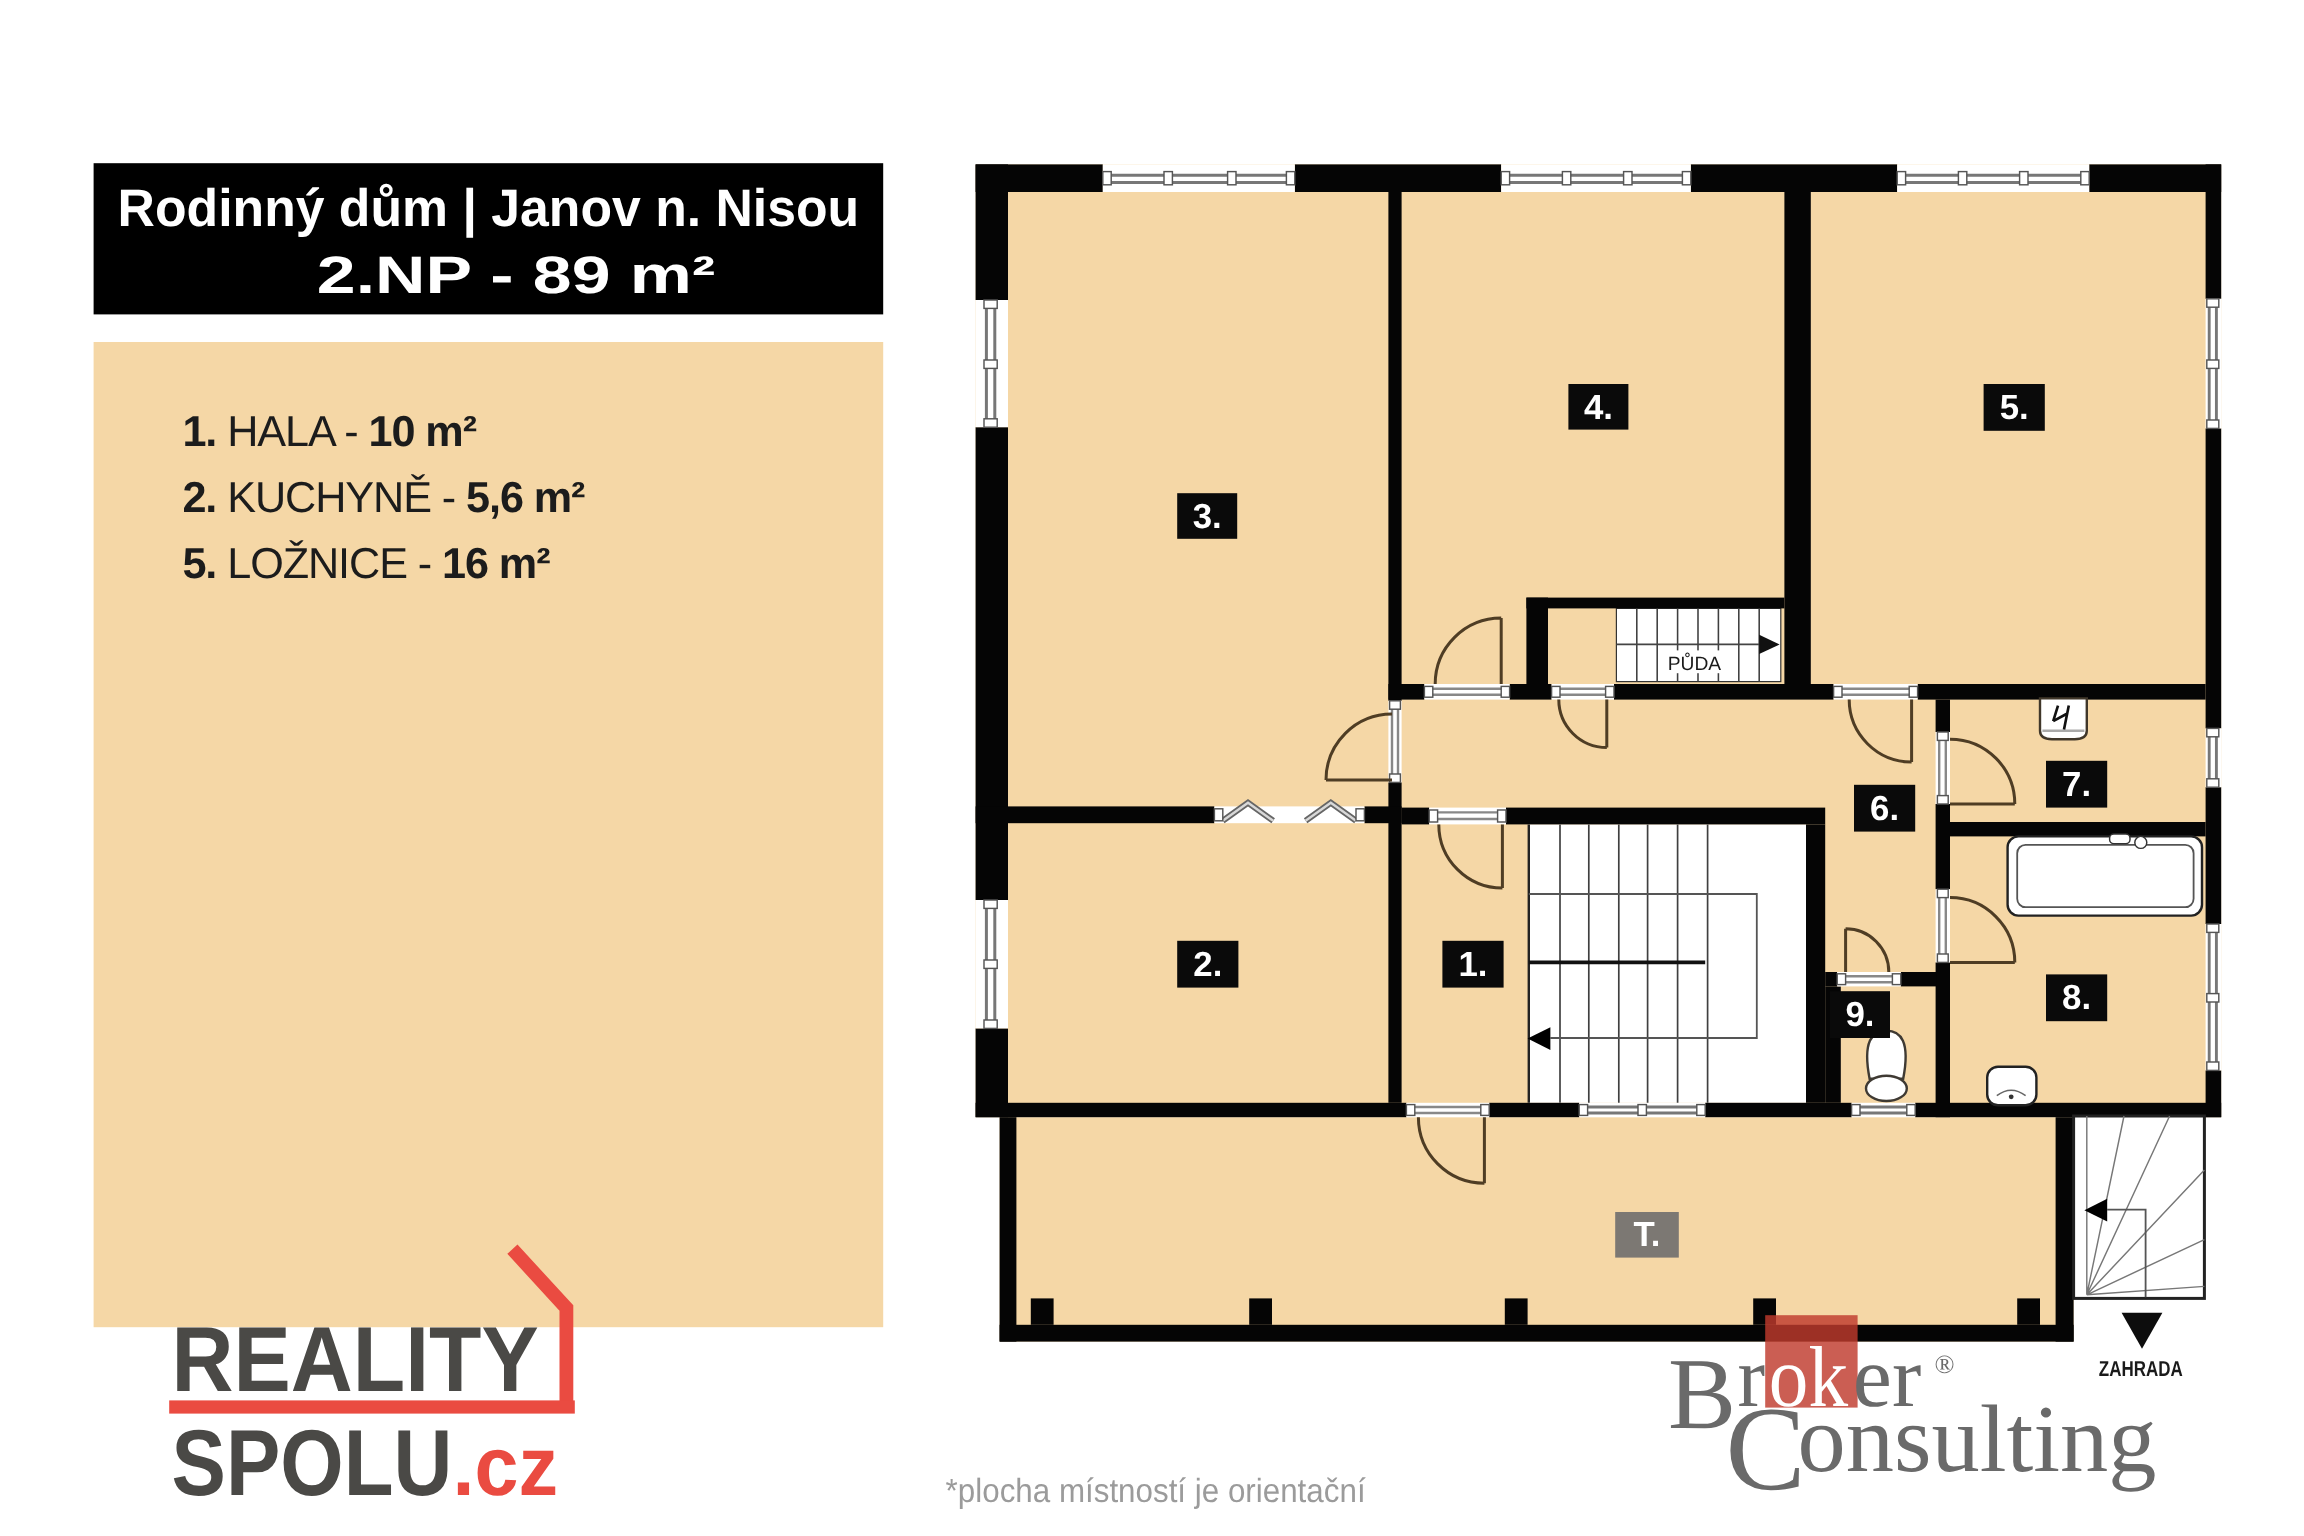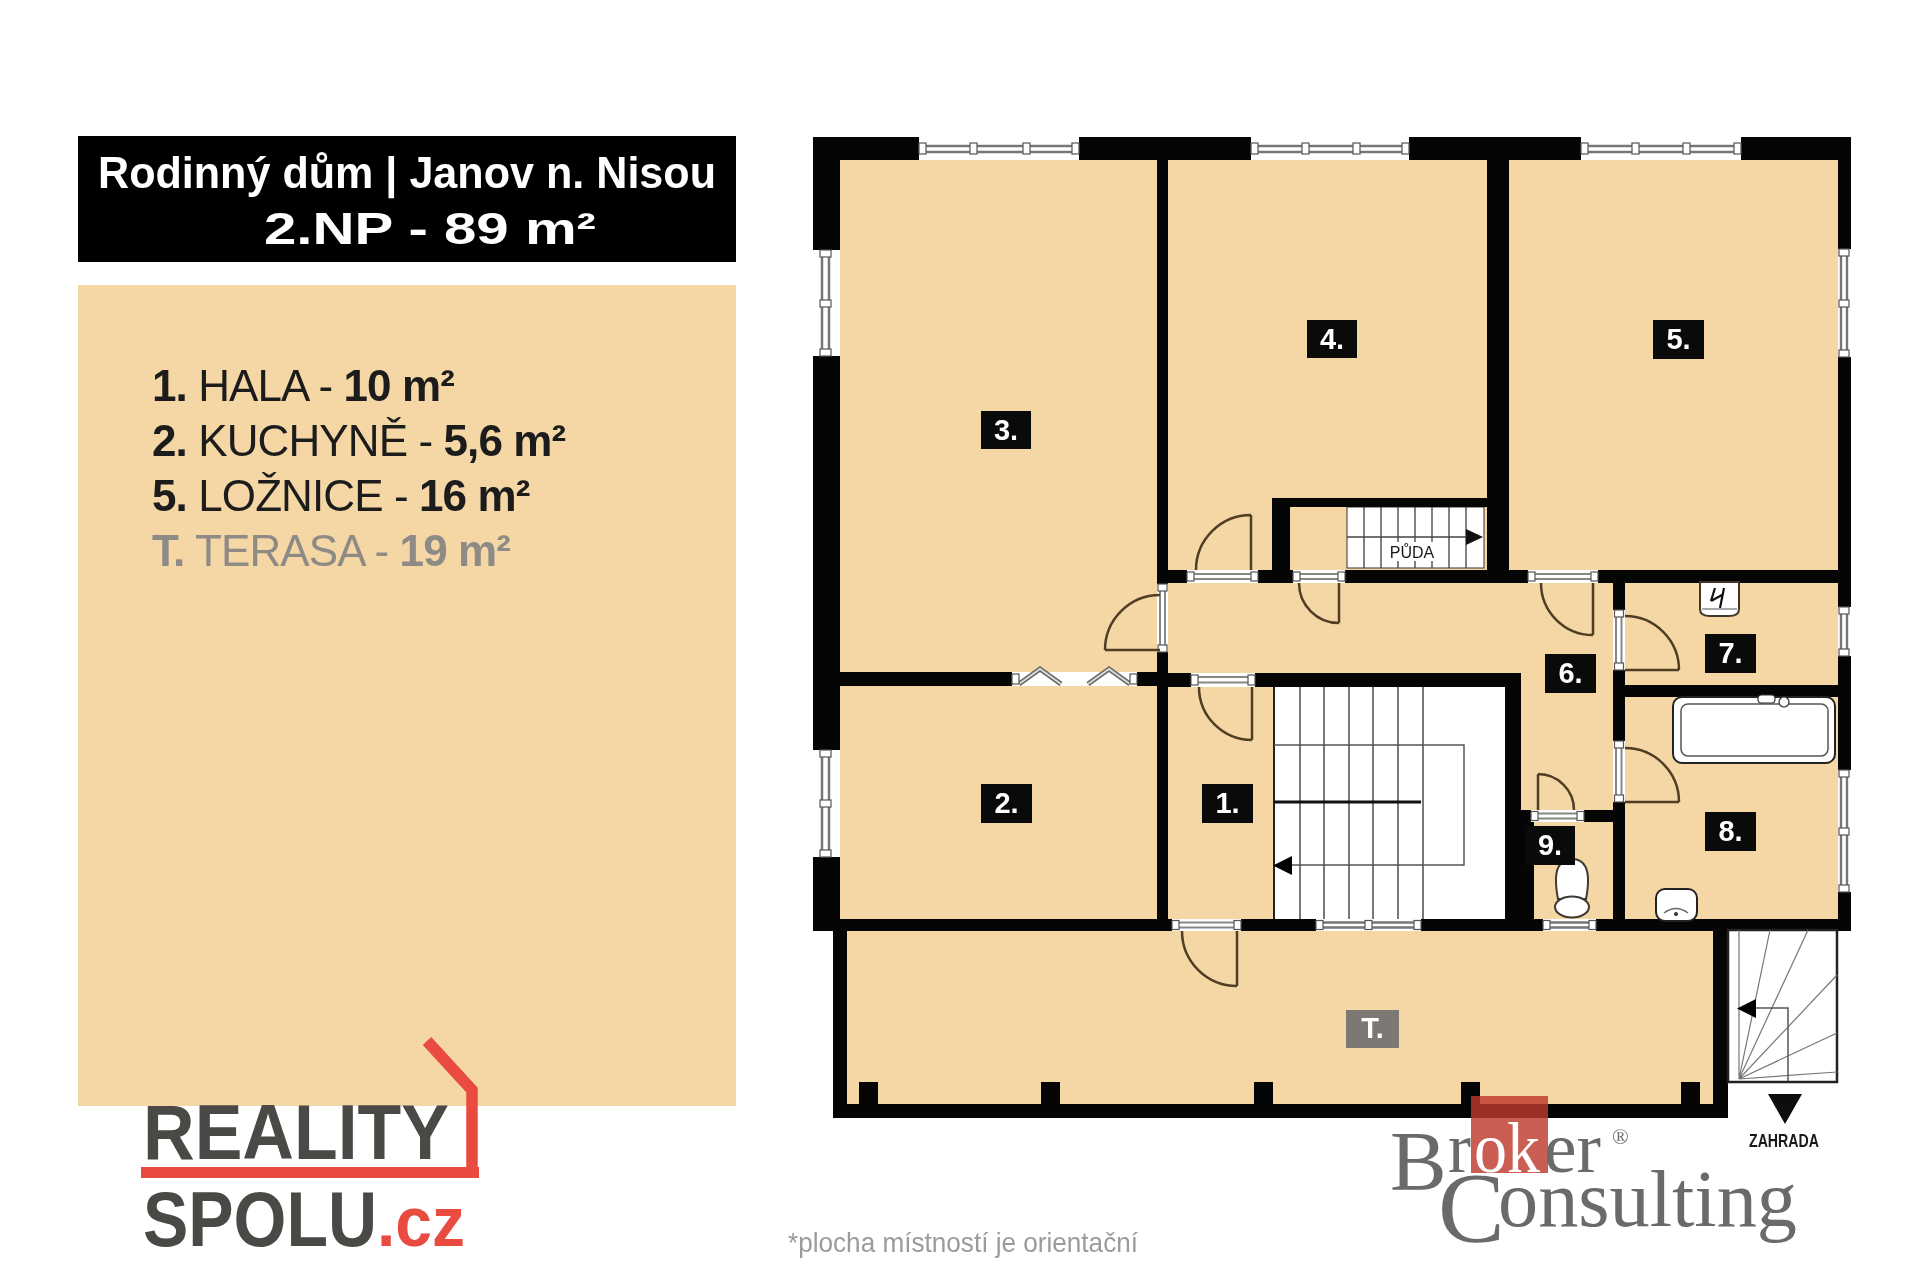--- a/index.html
+++ b/index.html
@@ -283,18 +283,17 @@
 <g font-family="Liberation Serif,serif" fill="#6a6a6a">
 <text x="1390" y="1190" font-size="85">B</text>
 <text x="1448" y="1172" font-size="72" textLength="23" lengthAdjust="spacingAndGlyphs">r</text>
 <text x="1474" y="1172" font-size="72" fill="#ffffff" textLength="66" lengthAdjust="spacingAndGlyphs">ok</text>
 <text x="1544" y="1172" font-size="72" textLength="57" lengthAdjust="spacingAndGlyphs">er</text>
 <text x="1612" y="1144" font-size="22">®</text>
 <text x="1438" y="1241" font-size="100">C</text>
 <text x="1498" y="1226" font-size="80" textLength="299" lengthAdjust="spacingAndGlyphs">onsulting</text>
 </g>
 </svg>
-<div class="abs" style="left:152px;top:285px;padding-top:73px;font-size:44px;letter-spacing:-0.9px;line-height:55px;color:#1c1c1c;">
+<div class="abs" style="left:152px;top:285px;padding-top:47px;font-size:36px;letter-spacing:-0.9px;line-height:55px;color:#1c1c1c;">
 <div><b>1.</b> HALA - <b>10 m²</b></div>
 <div><b>2.</b> KUCHYNĚ - <b>5,6 m²</b></div>
 <div><b>5.</b> LOŽNICE - <b>16 m²</b></div>
-<div style="color:#8e8b86;"><b>T.</b> TERASA - <b>19 m²</b></div>
 </div>
 </div>
 </body></html>

